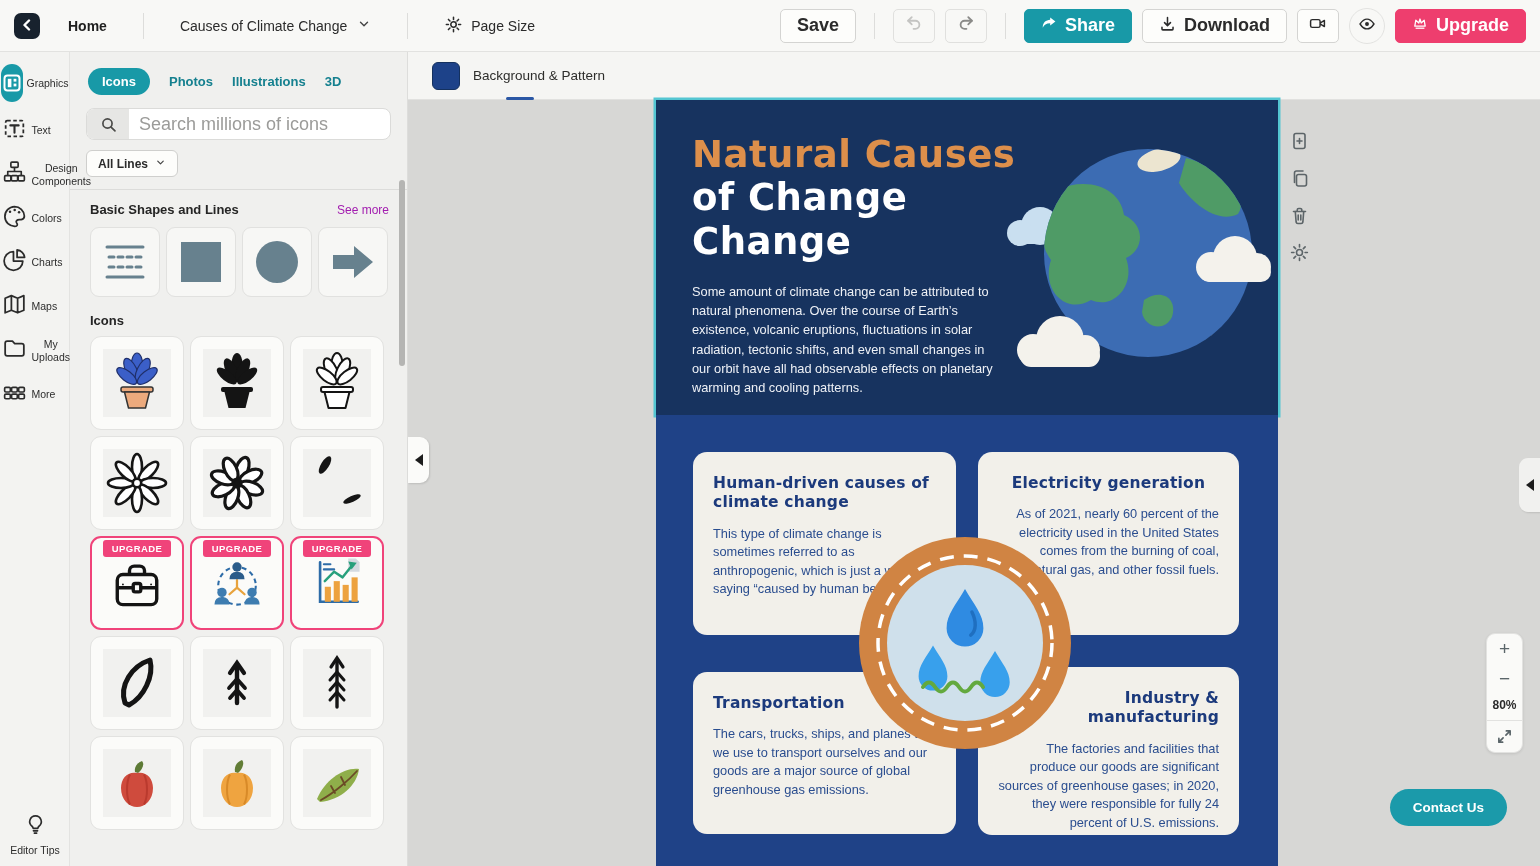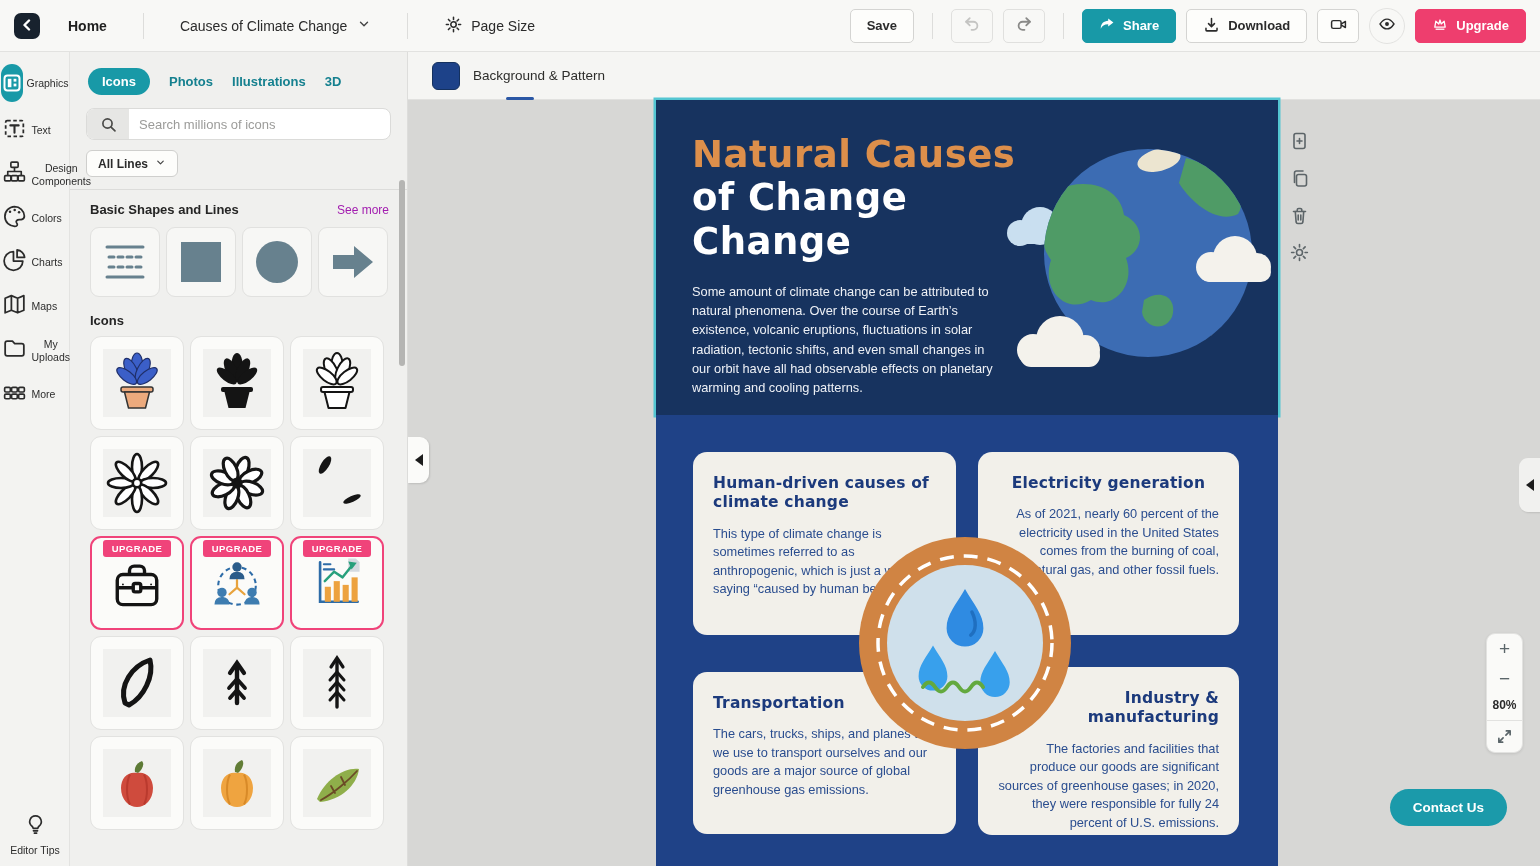--- a/index.html
+++ b/index.html
@@ -11,21 +11,21 @@
   .topbar { position:absolute; left:0; top:0; width:1540px; height:52px; background:#f8f8f6;
             border-bottom:1px solid #e2e2e0; display:flex; align-items:center; padding:0 14px; z-index:50;}
   .tb-group { display:flex; align-items:center; gap:28px; }
   .tb-right { margin-left:auto; display:flex; align-items:center; gap:10px; }
   .back-btn { width:26px; height:26px; background:#18222e; border-radius:7px; display:flex; align-items:center; justify-content:center; cursor:pointer; }
   .home-label { font-weight:bold; font-size:14px; color:#1e1e1e; }
   .vdiv { width:1px; height:26px; background:#dddddb; margin:0 8px; }
   .doc-title { font-size:14px; color:#2b2b2b; display:flex; align-items:center; gap:10px; }
   .pagesize { display:flex; align-items:center; gap:8px; font-size:14px; color:#2b2b2b; }
   .btn { display:flex; align-items:center; gap:8px; height:34px; padding:0 16px; border-radius:5px;
-         font-size:13px; font-weight:bold; background:#fdfdfb; border:1px solid #d4d4d2; color:#2b2b2b; cursor:pointer; }
+         font-size:18px; font-weight:bold; background:#fdfdfb; border:1px solid #d4d4d2; color:#2b2b2b; cursor:pointer; }
   .btn-plain { border:1px solid #e0e0de; background:#f8f8f6; }
   .btn-icon { width:42px; padding:0; justify-content:center; }
   .btn-teal { background:#1899a7; border-color:#1899a7; color:#fff; }
   .btn-pink { background:#ee3e6e; border-color:#ee3e6e; color:#fff; }
   .eye-btn { width:36px; height:36px; border-radius:50%; border:1px solid #e3e3e1; background:#f8f8f6;
              display:flex; align-items:center; justify-content:center; cursor:pointer; }
 
   
   .rail { position:absolute; left:0; top:52px; width:70px; height:814px; background:#f3f3f1;
           border-right:1px solid #e3e3e1; display:flex; flex-direction:column; align-items:center; padding-top:12px; z-index:40;}
@@ -36,21 +36,21 @@
 
   
   .panel { position:absolute; left:70px; top:52px; width:338px; height:814px; background:#f0f0ee;
            border-right:1px solid #dddddb; z-index:30; }
   .panel-tabs { display:flex; align-items:center; gap:19px; padding:16px 18px 0 18px; }
   .ptab { font-size:13px; font-weight:bold; color:#15808f; cursor:pointer; }
   .ptab.active { background:#1899a7; color:#fff; padding:6px 14px; border-radius:16px; }
   .search-box { margin:13px 16px 0 16px; height:32px; background:#fff; border:1px solid #dbdbd9; border-radius:8px;
                 display:flex; align-items:stretch; overflow:hidden; }
   .search-ic { width:42px; background:#e6e6e4; display:flex; align-items:center; justify-content:center; cursor:pointer; }
-  .search-box input { flex:1; border:0; outline:none; background:transparent; font-size:13px; padding:8px 10px;
+  .search-box input { flex:1; border:0; outline:none; background:transparent; font-size:18px; padding:8px 10px;
                       font-family:"Liberation Sans",sans-serif; color:#c2410c; }
   .search-box input::placeholder { color:#9b9b99; }
   .styles-chip { margin:10px 16px 0 16px; display:inline-flex; align-items:center; gap:7px; height:27px; padding:0 11px;
                  background:#fdfdfb; border:1px solid #cfcfcd; border-radius:6px; font-size:12px; font-weight:bold; color:#2b2b2b; cursor:pointer; }
   .panel-divider { margin-top:12px; border-top:1px solid #dcdcda; }
   .panel-scroll { padding:12px 18px 0 20px; }
   .sec-row { display:flex; align-items:center; justify-content:space-between; }
   .sec-title { font-size:13px; font-weight:bold; color:#252525; }
   .see-more { font-size:12px; font-weight:normal; color:#a21caf; cursor:pointer; }
   .shapes-row { display:flex; gap:6px; margin-top:10px; }

